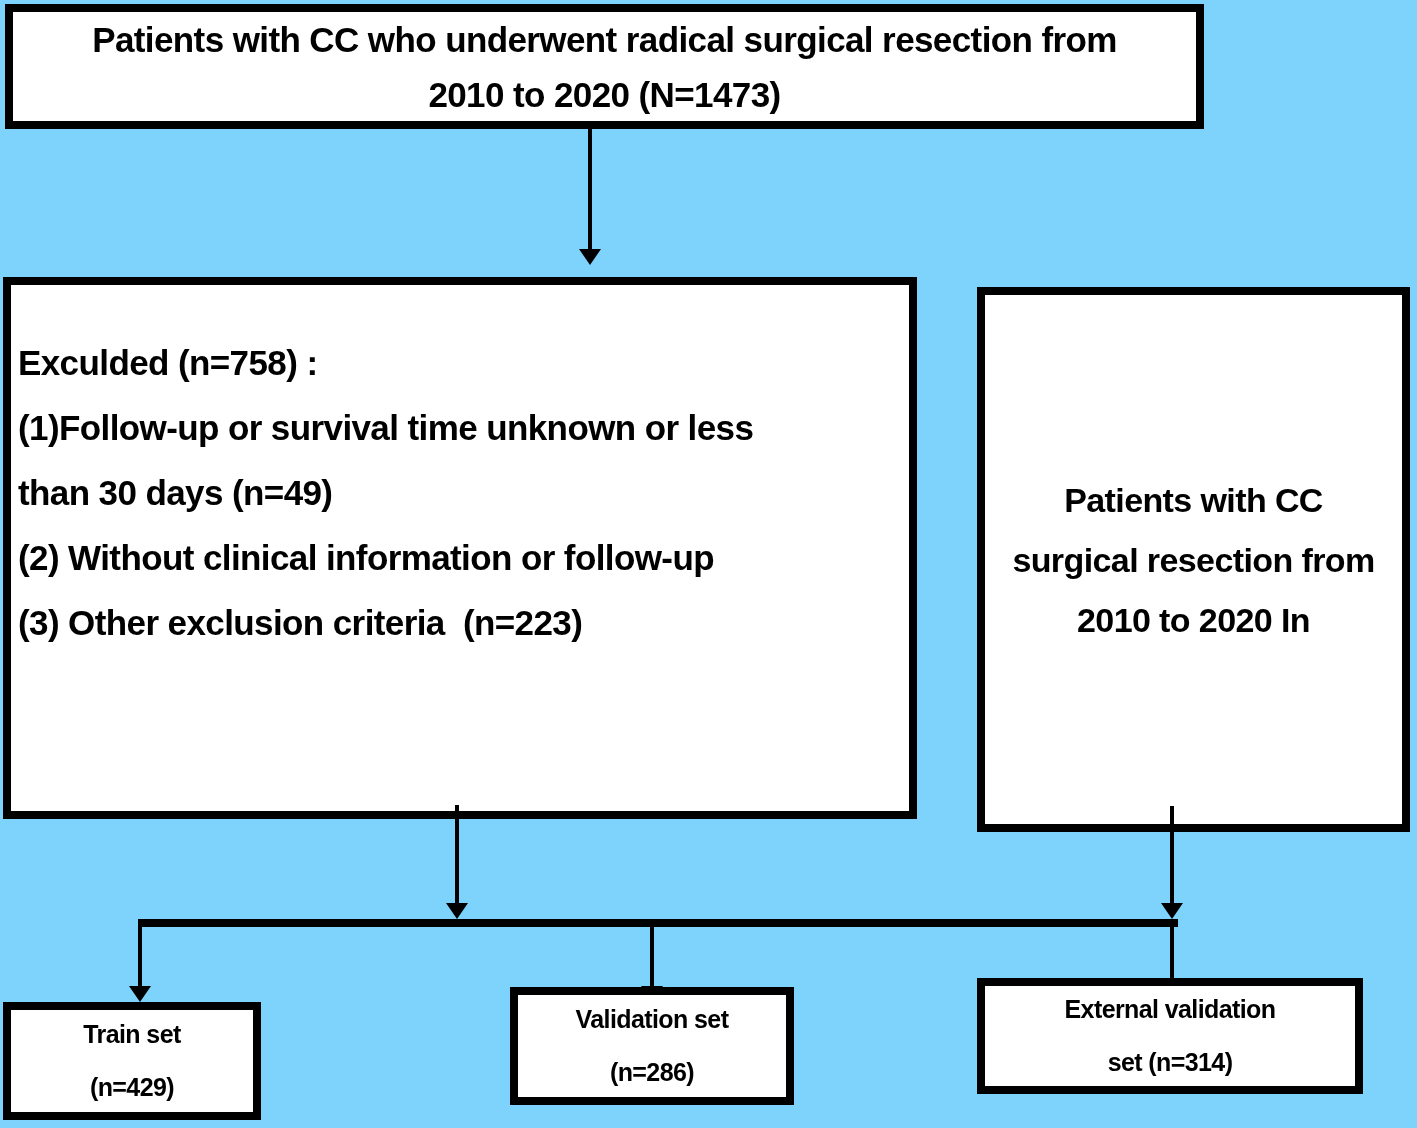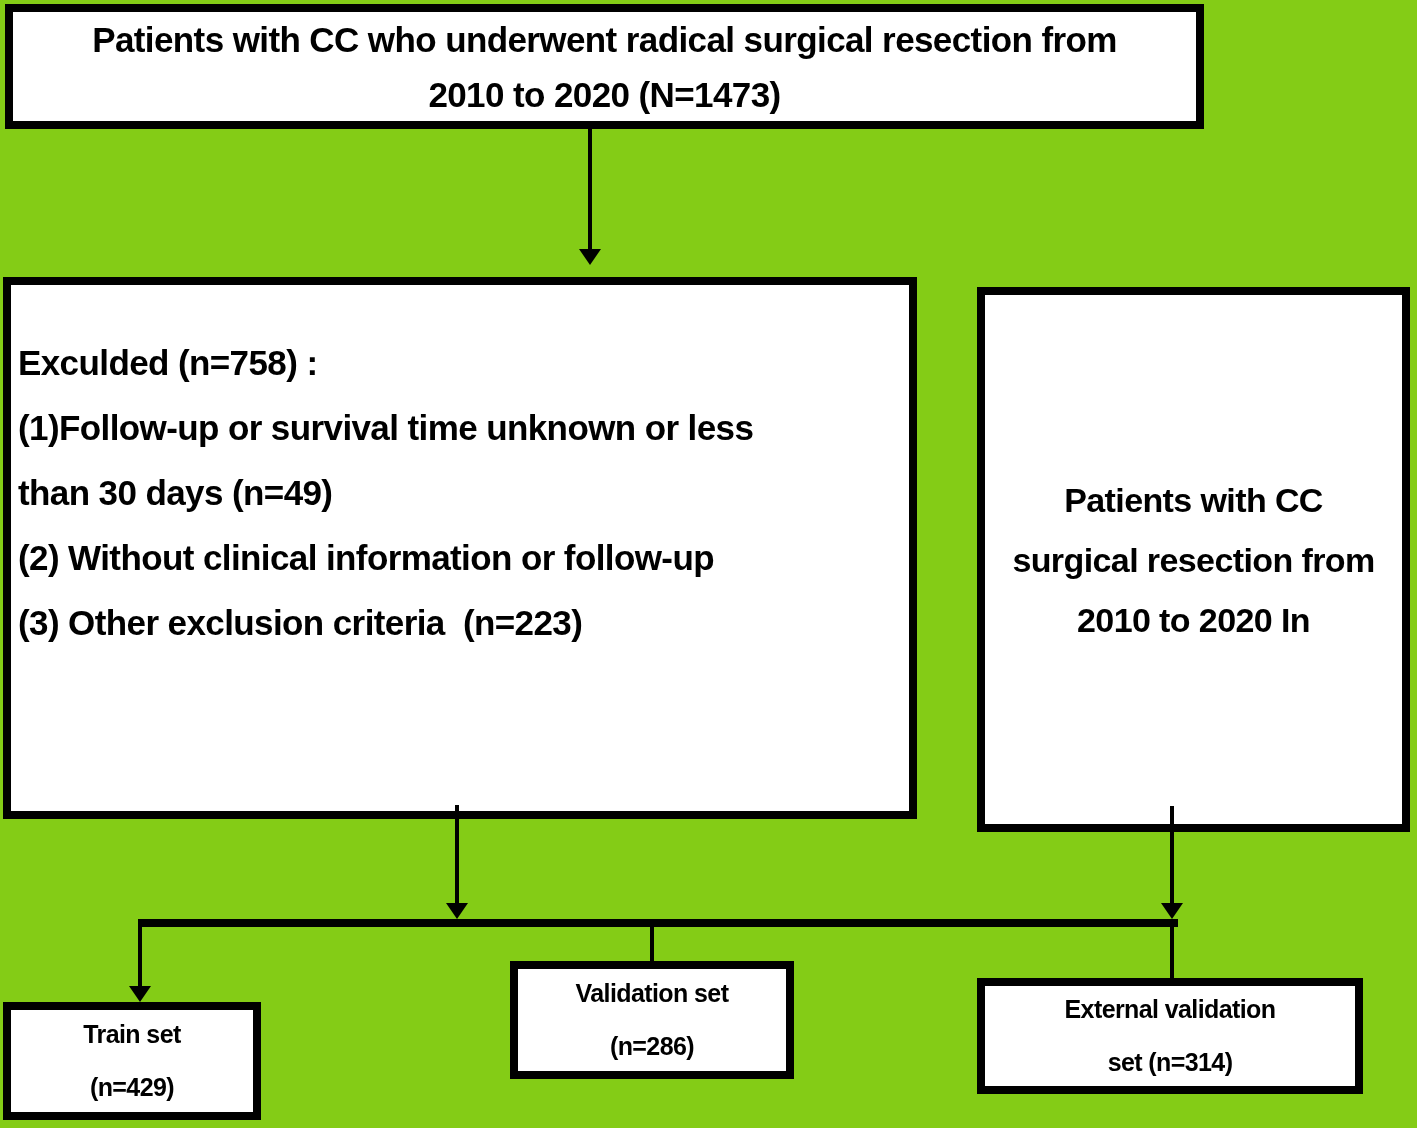--- a/index.html
+++ b/index.html
@@ -4,21 +4,21 @@
 <style>
   html, body {
     margin: 0;
     padding: 0;
     background: #ffffff;
   }
   #stage {
     position: relative;
     width: 1417px;
     height: 1128px;
-    background: #84cc16;
+    background: #7dd3fc;
     font-family: "Liberation Sans", "DejaVu Sans", sans-serif;
     font-weight: 700;
     color: #000000;
     overflow: hidden;
   }
   .box {
     position: absolute;
     background: #ffffff;
     border: 8px solid #000000;
     box-sizing: border-box;
@@ -46,21 +46,21 @@
     font-size: 35px;
     line-height: 65px;
     text-align: left;
   }
   
   #external-center-box { left: 977px; top: 263px; width: 433px; height: 545px; margin-top: 24px; }
   #external-center-box .ln { font-size: 34px; line-height: 60px; }
   
   .bottom-box .ln { font-size: 25px; line-height: 53px; }
   #train-box      { left: 3px;   top: 1002px; width: 258px; height: 118px; }
-  #validation-box { left: 510px; top: 961px; width: 284px; height: 118px; }
+  #validation-box { left: 510px; top: 987px; width: 284px; height: 118px; }
   #external-validation-box { left: 977px; top: 978px; width: 386px; height: 116px; }
   
   .shaft {
     position: absolute;
     width: 4px;
     background: #000000;
   }
   .ahead {
     position: absolute;
     width: 0;

